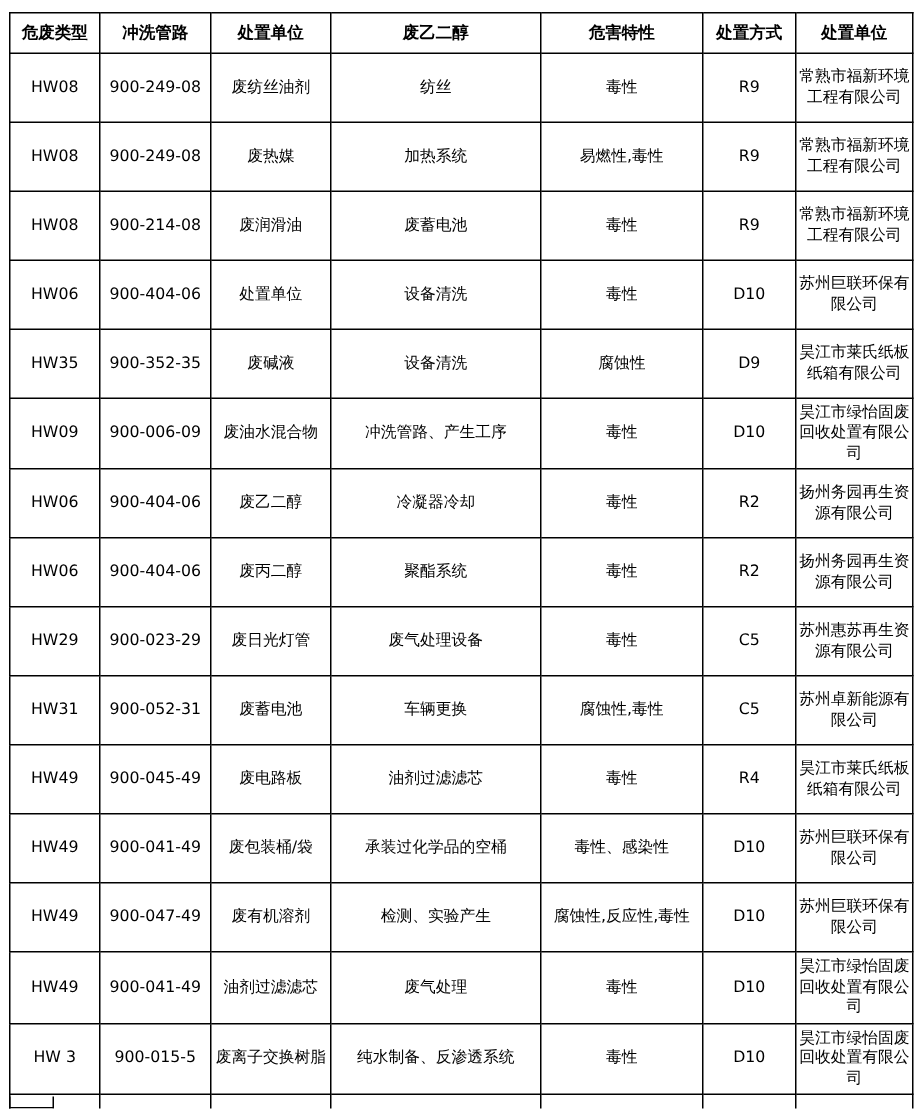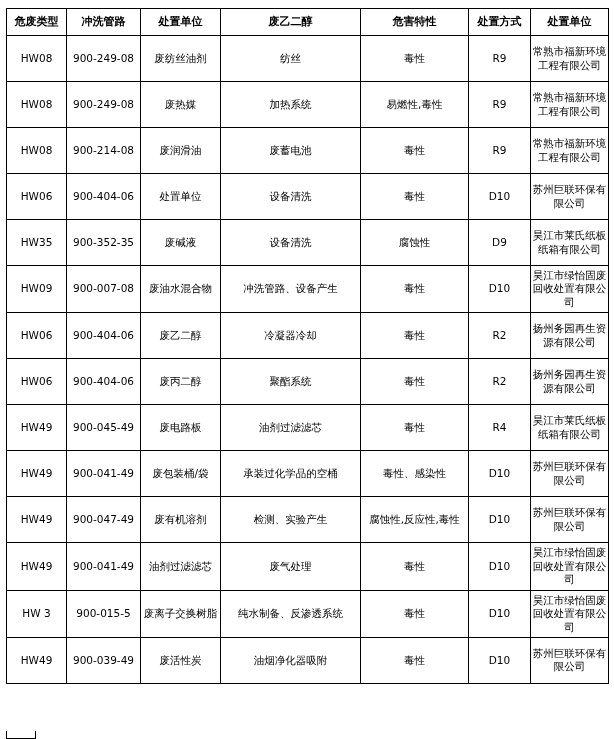--- a/index.html
+++ b/index.html
@@ -138,23 +138,23 @@
         <td class="cat">HW35</td>
         <td class="code">900-352-35</td>
         <td class="name">废碱液</td>
         <td class="proc">设备清洗</td>
         <td class="haz">腐蚀性</td>
         <td class="disp">D9</td>
         <td class="unit">昊江市莱氏纸板纸箱有限公司</td>
       </tr>
       <tr class="row">
         <td class="cat">HW09</td>
-        <td class="code">900-007-08</td>
+        <td class="code">900-006-09</td>
         <td class="name">废油水混合物</td>
-        <td class="proc">冲洗管路、设备产生</td>
+        <td class="proc">冲洗管路、产生工序</td>
         <td class="haz">毒性</td>
         <td class="disp">D10</td>
         <td class="unit">昊江市绿怡固废回收处置有限公司</td>
       </tr>
       <tr class="row">
         <td class="cat">HW06</td>
         <td class="code">900-404-06</td>
         <td class="name">废乙二醇</td>
         <td class="proc">冷凝器冷却</td>
         <td class="haz">毒性</td>
@@ -162,20 +162,38 @@
         <td class="unit">扬州务园再生资源有限公司</td>
       </tr>
       <tr class="row">
         <td class="cat">HW06</td>
         <td class="code">900-404-06</td>
         <td class="name">废丙二醇</td>
         <td class="proc">聚酯系统</td>
         <td class="haz">毒性</td>
         <td class="disp">R2</td>
         <td class="unit">扬州务园再生资源有限公司</td>
+      </tr>
+      <tr class="row">
+        <td class="cat">HW29</td>
+        <td class="code">900-023-29</td>
+        <td class="name">废日光灯管</td>
+        <td class="proc">废气处理设备</td>
+        <td class="haz">毒性</td>
+        <td class="disp">C5</td>
+        <td class="unit">苏州惠苏再生资源有限公司</td>
+      </tr>
+      <tr class="row">
+        <td class="cat">HW31</td>
+        <td class="code">900-052-31</td>
+        <td class="name">废蓄电池</td>
+        <td class="proc">车辆更换</td>
+        <td class="haz">腐蚀性,毒性</td>
+        <td class="disp">C5</td>
+        <td class="unit">苏州卓新能源有限公司</td>
       </tr>
       <tr class="row">
         <td class="cat">HW49</td>
         <td class="code">900-045-49</td>
         <td class="name">废电路板</td>
         <td class="proc">油剂过滤滤芯</td>
         <td class="haz">毒性</td>
         <td class="disp">R4</td>
         <td class="unit">昊江市莱氏纸板纸箱有限公司</td>
       </tr>

